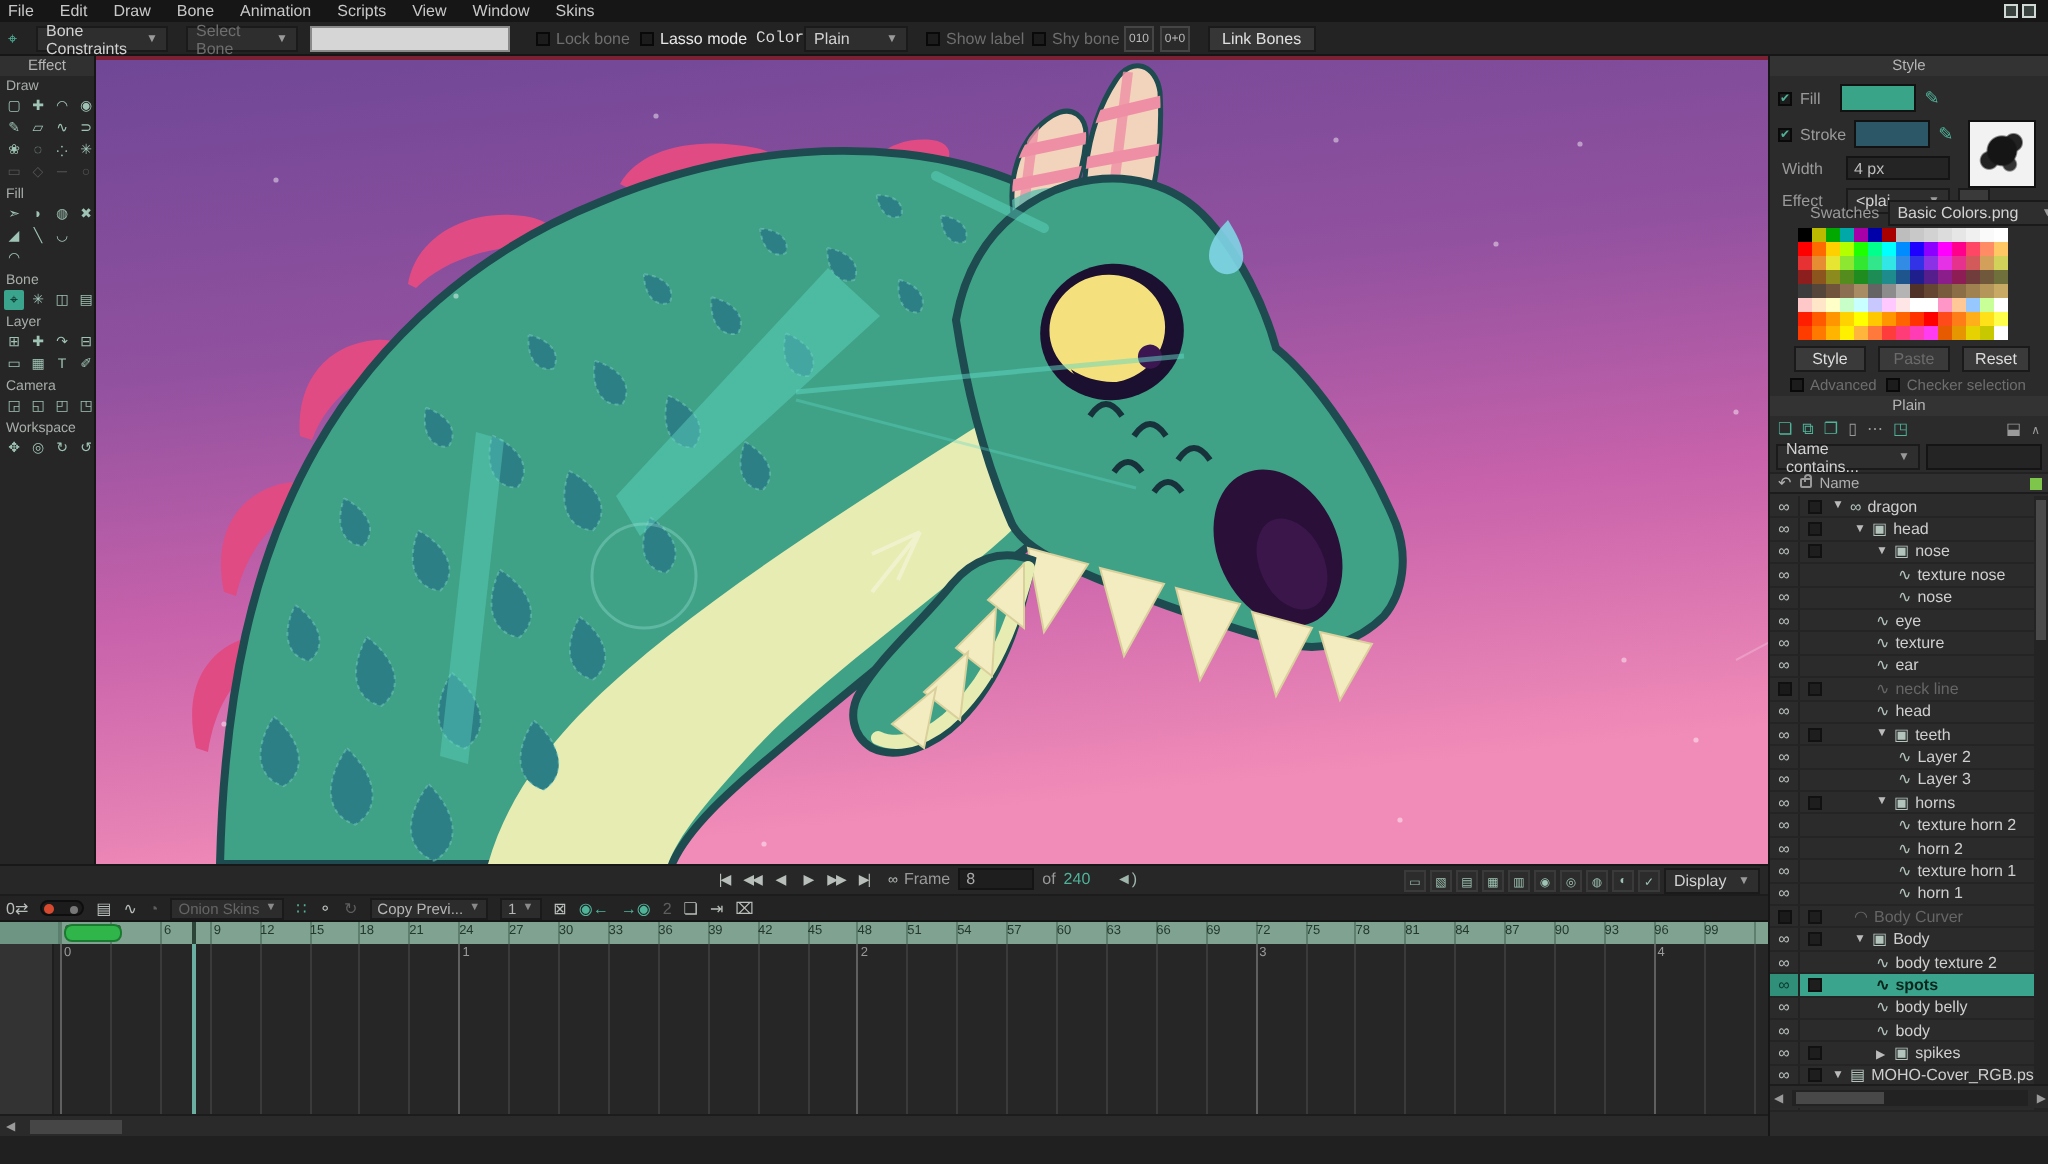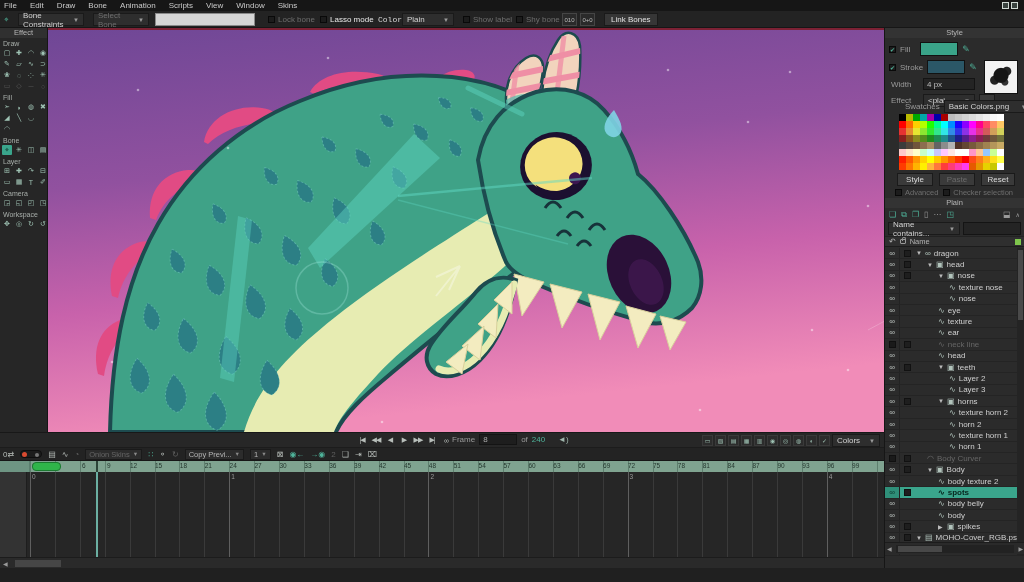--- a/index.html
+++ b/index.html
@@ -909,21 +909,21 @@
           <span class="dbtn">▤</span>
           <span class="dbtn">▦</span>
           <span class="dbtn">▥</span>
           <span class="dbtn">◉</span>
           <span class="dbtn">◎</span>
           <span class="dbtn">◍</span>
           <span class="dbtn">◐</span>
           <span class="dbtn">✓</span>
         </span>
       <span class="dd" style="width:48px">
-          <span>Colors</span>
+          <span>Display</span>
           <span class="car">▼</span>
         </span>
     </div>
   </div>
 
   <div id="tltoolbar">
     <span class="tt-icon">0⇄</span>
     <span id="toggle-pill">
         <i></i>
         <b></b>

